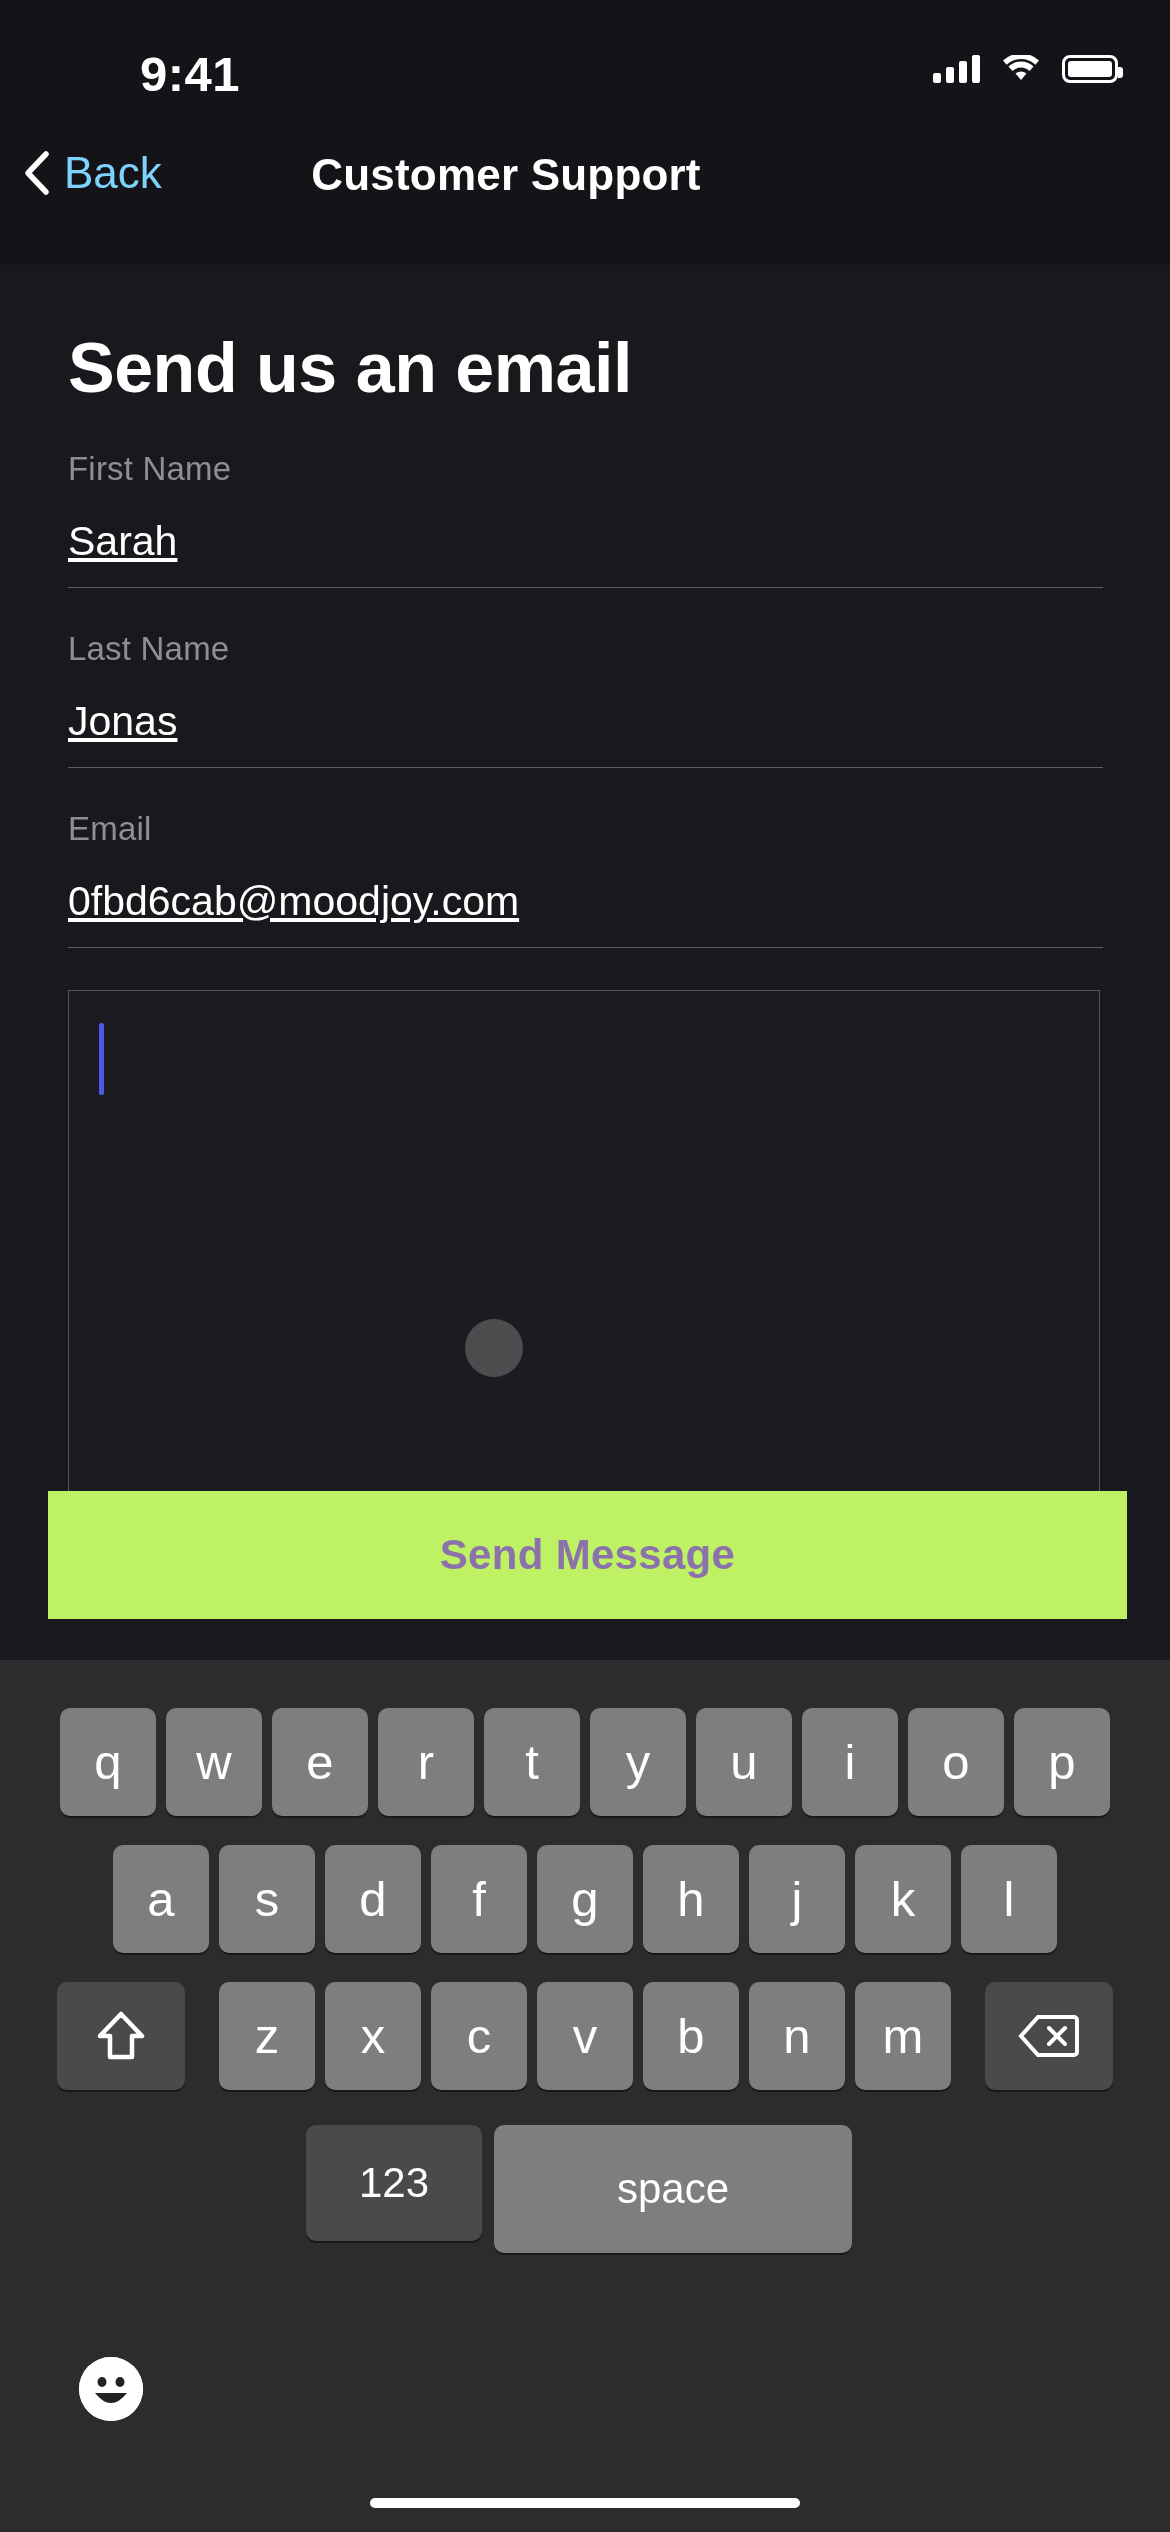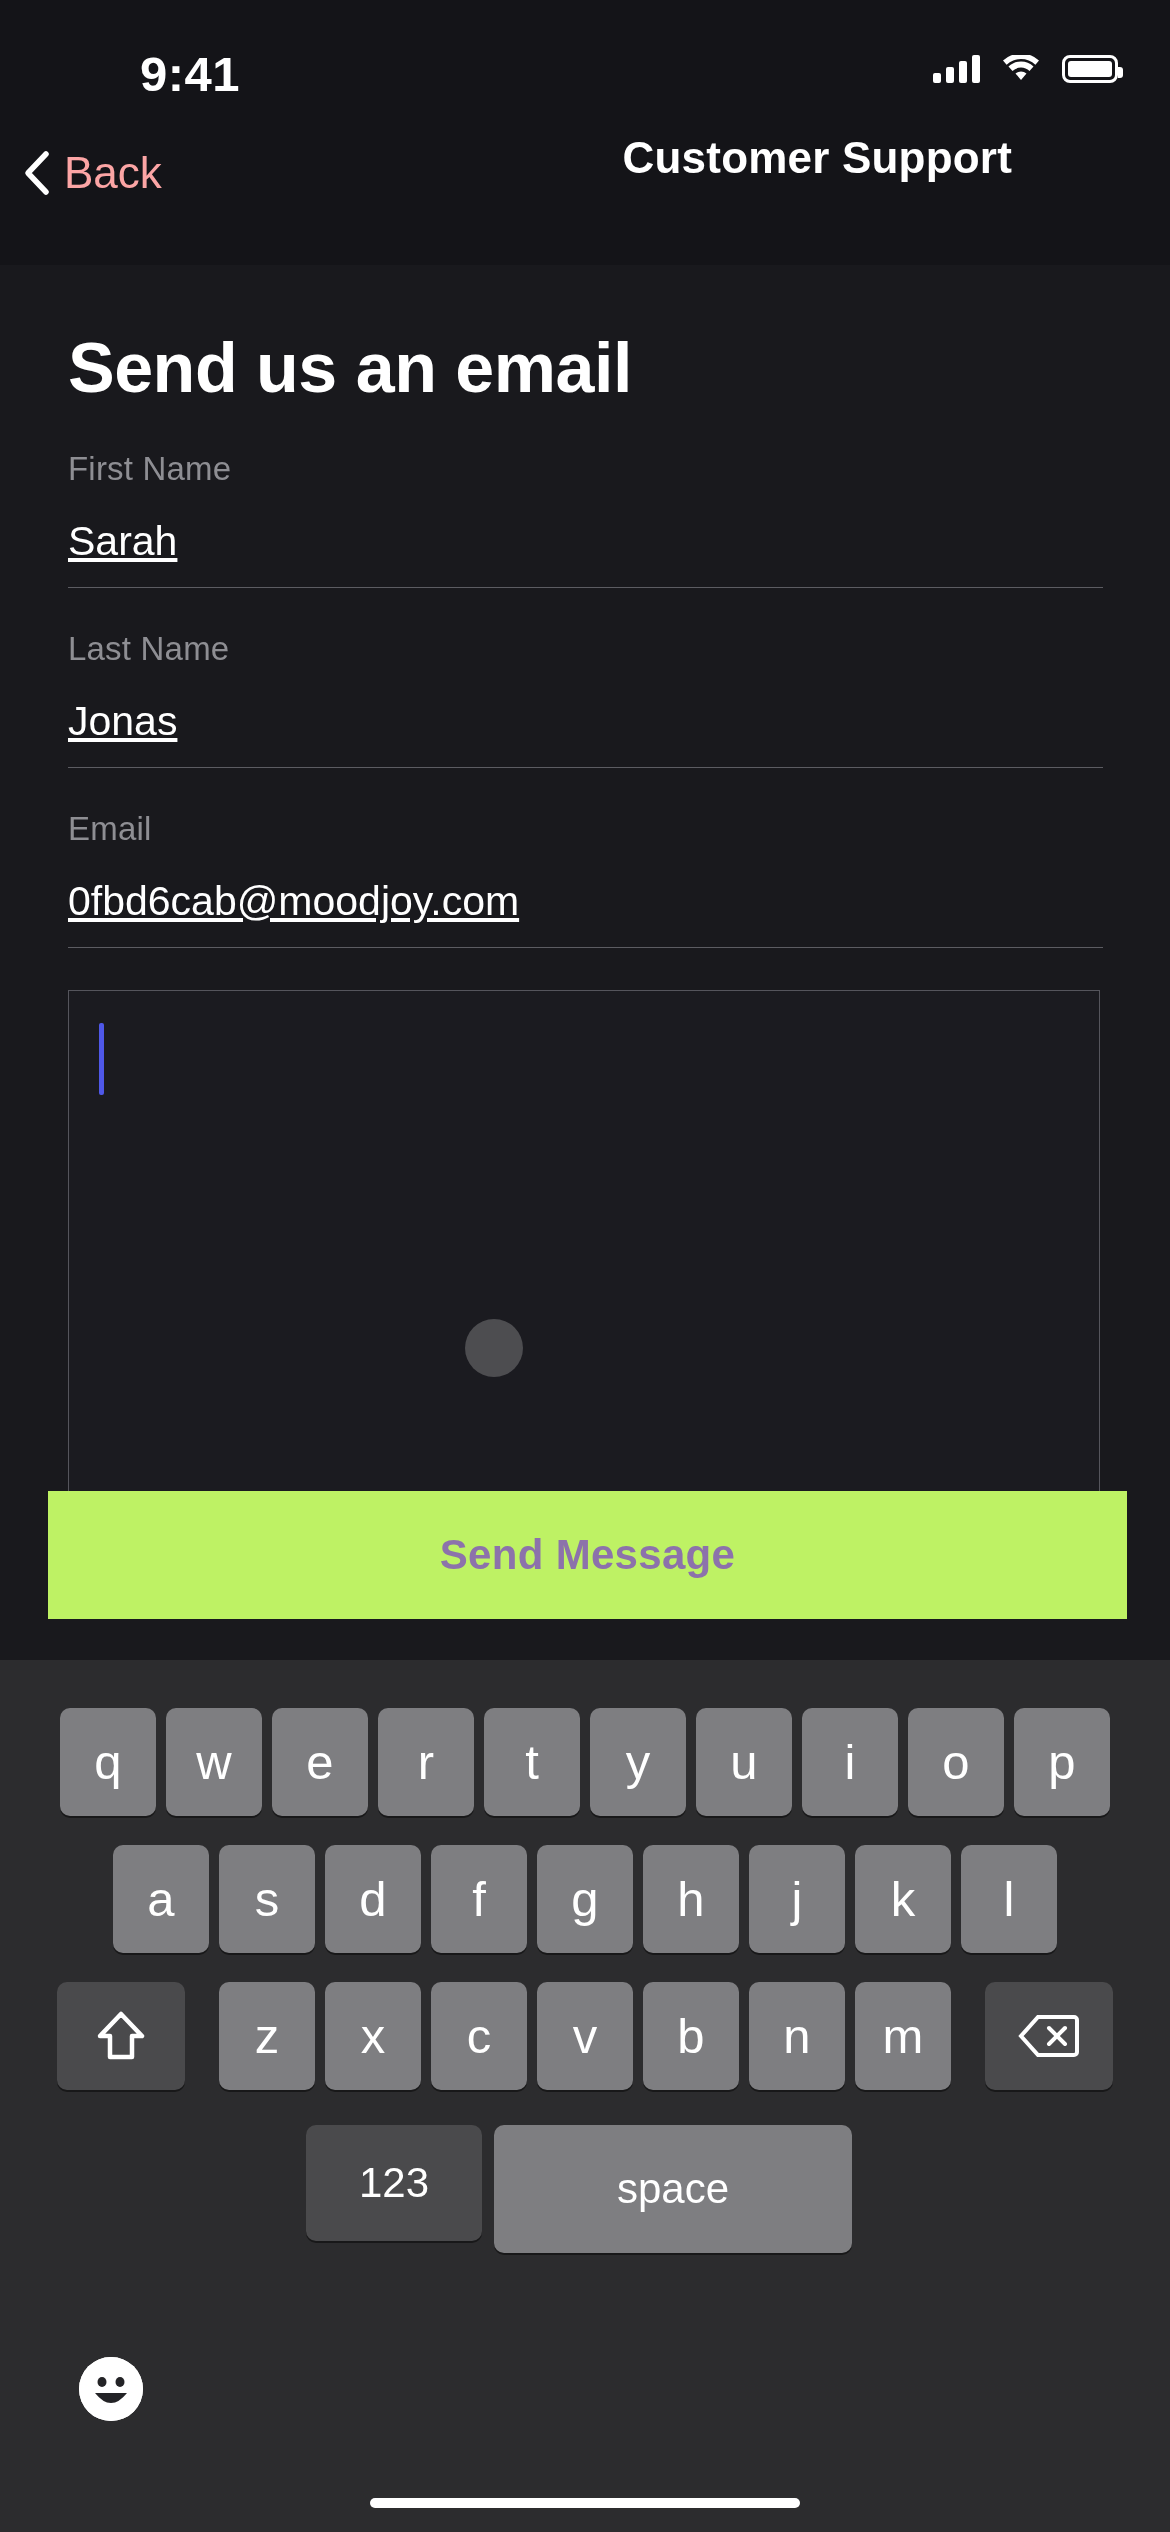--- a/index.html
+++ b/index.html
@@ -53,25 +53,25 @@
     position:absolute; top:100px; left:0; width:1170px; height:165px;
     background:#141418;
   }
   #back-button {
     position:absolute; left:22px; top:48px;
     display:flex; align-items:center; gap:12px;
     cursor:pointer;
   }
   #back-chevron { width:30px; height:48px; }
   #back-label {
-    font-size:44px; color:#fca5a5; font-weight:400;
+    font-size:44px; color:#7dd3fc; font-weight:400;
   }
   #nav-title {
-    position:absolute; left:0; width:1012px; top:33px;
-    text-align:right; font-size:44px; font-weight:700; color:#ffffff;
+    position:absolute; left:0; width:1012px; top:50px;
+    text-align:center; font-size:44px; font-weight:700; color:#ffffff;
     letter-spacing:0.2px;
   }
 
   
   #content {
     position:absolute; top:265px; left:0; width:1170px; bottom:0;
     background:#19191d;
   }
   #page-heading {
     position:absolute; left:68px; top:55px;

